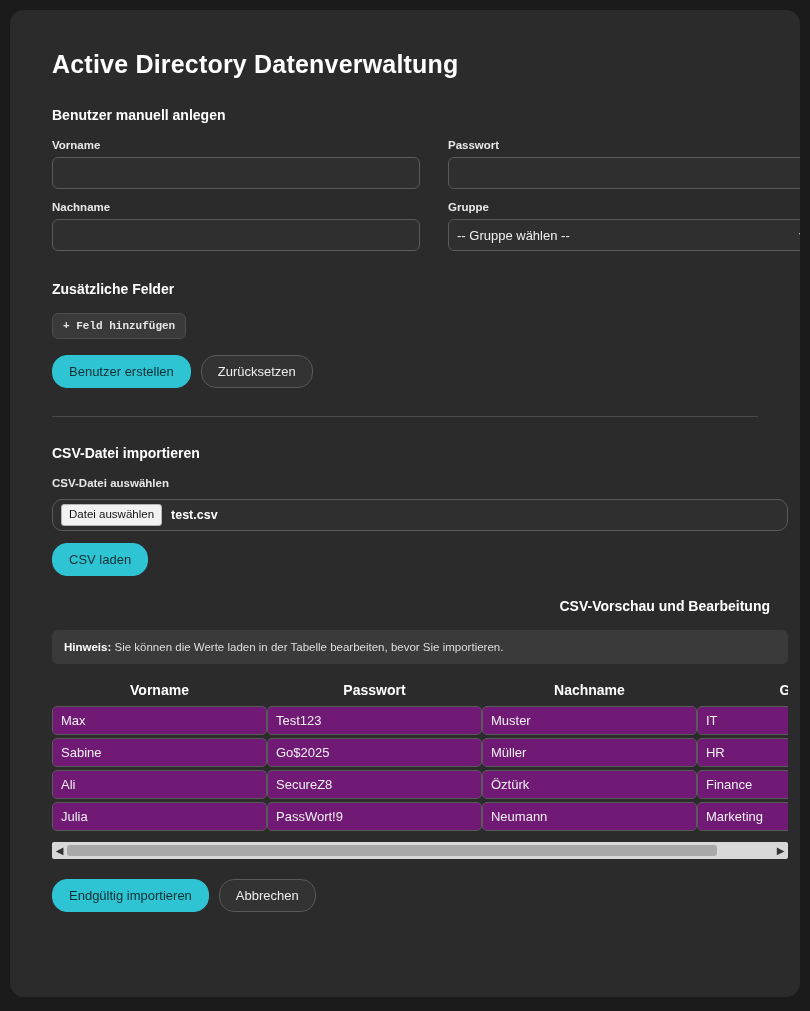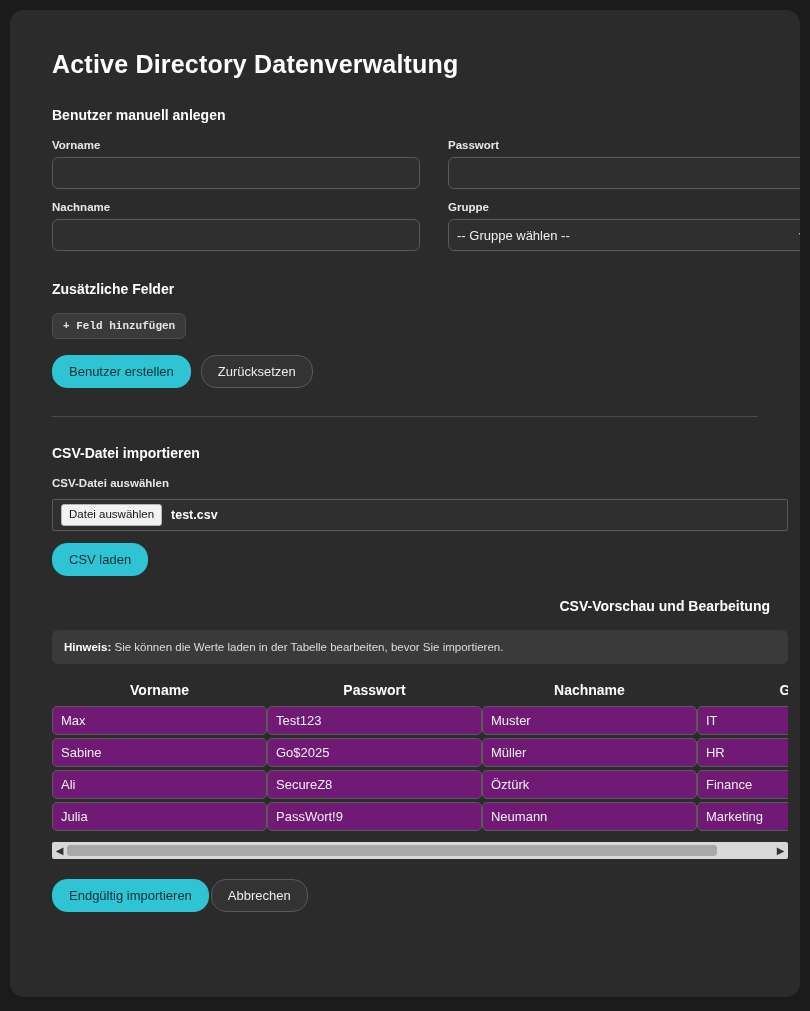--- a/index.html
+++ b/index.html
@@ -117,21 +117,21 @@
     border-top: 1px solid #4a4a4a;
     margin: 28px 12px 0 12px;
   }
   .file-row {
     margin: 10px 0 0 12px;
     box-sizing: border-box;
     width: 736px;
     height: 32px;
     background: #2f2f2f;
     border: 1px solid #5a5a5a;
-    border-radius: 2px;
+    border-radius: 10px;
     display: flex;
     align-items: center;
     padding: 0 8px;
     gap: 9px;
   }
   .file-btn {
     background: #f2f2f2;
     color: #111;
     border: 1px solid #b5b5b5;
     border-radius: 3px;
@@ -217,21 +217,21 @@
   }
   .hscroll .thumb {
     position: absolute;
     left: 0;
     top: 0;
     width: 650px;
     height: 11px;
     background: #a8a8a8;
     border-radius: 3px;
   }
-  .bottom-btns { margin: 20px 0 0 12px; display: flex; align-items: flex-end; gap: 2px; }
+  .bottom-btns { margin: 20px 0 0 12px; display: flex; align-items: flex-end; gap: 10px; }
 </style>
 </head>
 <body>
 
 <div class="page">
   <div class="card">
 
     <h1 class="title">Active Directory Datenverwaltung</h1>
 
     <h2 class="section">Benutzer manuell anlegen</h2>

